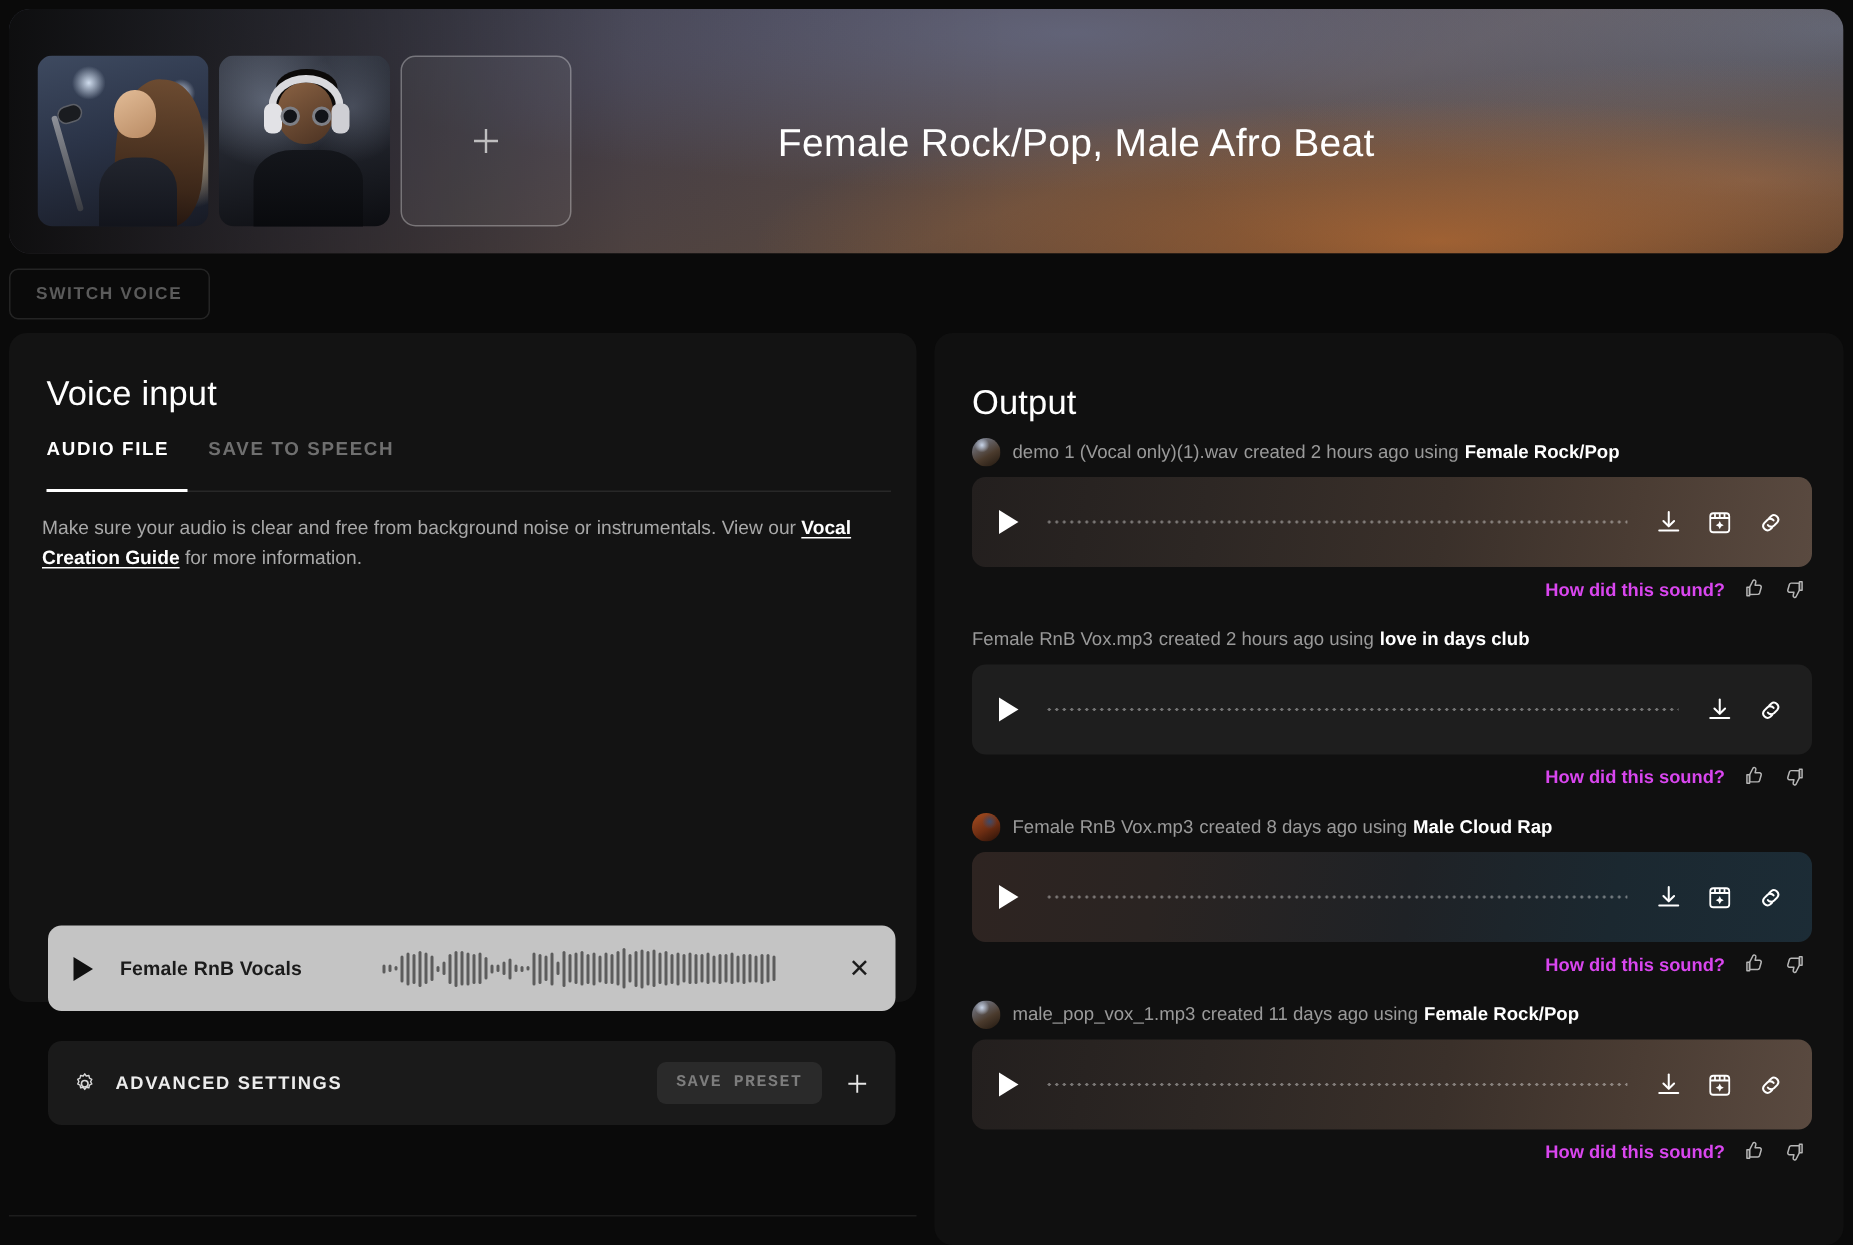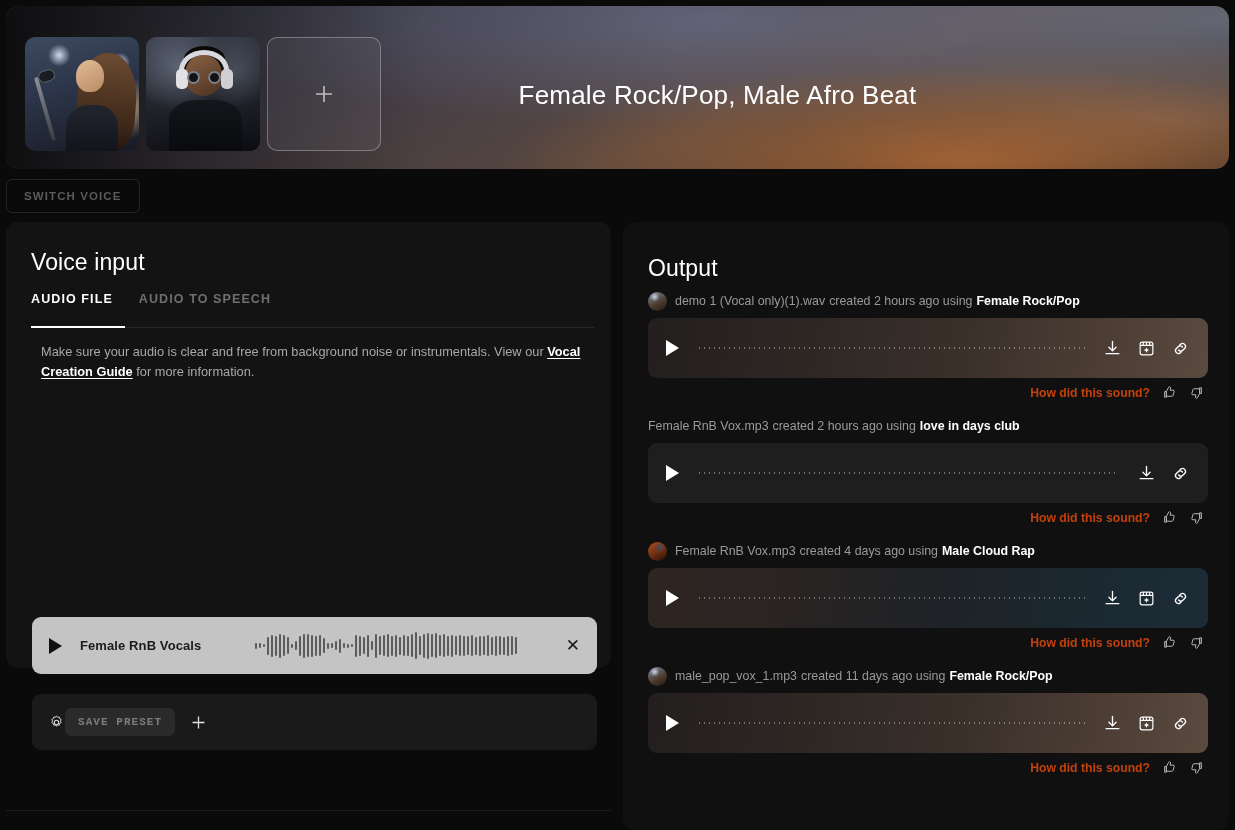--- a/index.html
+++ b/index.html
@@ -241,21 +241,21 @@
     width: 563px; height:1px;
     background: rgba(255,255,255,.09);
   }
   .tab-underline {
     position:absolute; left:25px; top:104px;
     width: 94px; height:2px;
     background:#ffffff;
   }
 
   .helper {
-    position:absolute; left:35px; top:120px;
+    position:absolute; left:22px; top:120px;
     width: 560px;
     font-size:12.8px;
     line-height:1.55;
     color:#a8a8a8;
   }
   .helper a {
     color:#ffffff;
     font-weight:700;
     text-decoration: underline;
     text-underline-offset: 2px;
@@ -408,21 +408,21 @@
   }
   .p-acts { display:flex; align-items:center; gap: 15px; margin-left: 18px; }
   .p-acts svg { cursor:pointer; display:block; }
 
   .feedback {
     display:flex; align-items:center; justify-content:flex-end;
     gap: 12px;
     margin-top: 7px;
     padding-right: 4px;
     font-size:12.2px;
-    color:#c2410c;
+    color:#d946ef;
     font-weight:700;
   }
   .feedback svg { cursor:pointer; display:block; }
 </style>
 </head>
 <body>
 
 <div class="app">
 
   <div class="banner">
@@ -462,21 +462,21 @@
       <span>SWITCH VOICE</span>
     </button>
   </div>
 
   <div class="panel-left">
 
     <div class="panel-title vi-head">Voice input</div>
 
     <div class="tabs">
       <button class="tab active">AUDIO FILE</button>
-      <button class="tab">AUDIO TO SPEECH</button>
+      <button class="tab">SAVE TO SPEECH</button>
     </div>
     <div class="tabs-rule"></div>
     <div class="tab-underline"></div>
 
     <div class="helper">
       <span>Make sure your audio is clear and free from background noise or instrumentals. View our </span><a href="#">Vocal Creation Guide</a><span> for more information.</span>
     </div>
 
     <div class="audio-chip">
       <div class="play"></div>
@@ -550,20 +550,21 @@
           <span style="height: 17px;"></span>
         </div>
       <div class="close">✕</div>
     </div>
 
     <div class="adv">
       <svg width="17" height="17" viewBox="0 0 24 24">
         <circle cx="12" cy="12" r="3.1" fill="none" stroke="#d8d8d8" stroke-width="1.5"></circle>
         <path d="M12 2.6l1.4 2.1 2.5-.5.5 2.5 2.3 1.1-1.2 2.2 1.2 2.2-2.3 1.1-.5 2.5-2.5-.5L12 17.4l-1.4-2.1-2.5.5-.5-2.5-2.3-1.1 1.2-2.2-1.2-2.2 2.3-1.1.5-2.5 2.5.5z" fill="none" stroke="#d8d8d8" stroke-width="1.3" stroke-linejoin="round"></path>
       </svg>
+      <span class="label">ADVANCED SETTINGS</span>
       <button class="chip-save">SAVE PRESET</button>
       <span class="plus">
         <svg width="19" height="19" viewBox="0 0 24 24">
           <path d="M12 4.5v15M4.5 12h15" stroke="#e6e6e6" stroke-width="1.6" fill="none"></path>
         </svg>
       </span>
     </div>
 
 
     <div class="left-rule"></div>
@@ -651,21 +652,21 @@
                 <path d="M17 13.5v-9h2.8v9z"></path>
                 <path d="M17 13.5l-3.6 7a1.7 1.7 0 0 1-3.1-1.2l.8-3.6H6.3a1.8 1.8 0 0 1-1.7-2.3l1.7-6A2 2 0 0 1 8.2 6H17z"></path>
               </svg>
             </span>
           </div>
         </div>
         <div class="out-item">
           <div class="out-meta">
             <span class="avatar av-red"></span>
             <span>Female RnB Vox.mp3</span>
-            <span style="margin-left:-4px"> created 4 days ago using </span>
+            <span style="margin-left:-4px"> created 8 days ago using </span>
             <span class="strong" style="margin-left:-4px">Male Cloud Rap</span>
           </div>
           <div class="player p-teal">
             <div class="play"></div>
             <div class="track"></div>
             <div class="p-acts">
               <svg width="19" height="19" viewBox="0 0 24 24" fill="none" stroke="#fff" stroke-width="1.7" stroke-linecap="round" stroke-linejoin="round">
                 <path d="M12 3v11"></path>
                 <path d="M7.5 10.5L12 15l4.5-4.5"></path>
                 <path d="M4 18.5h16"></path>

